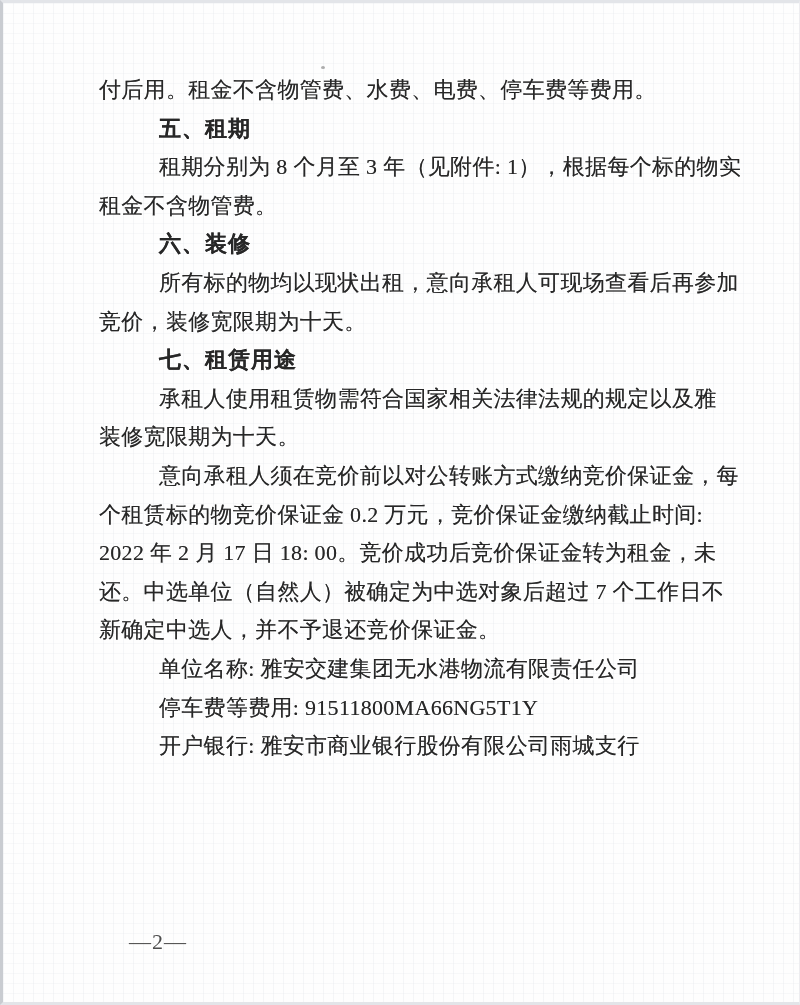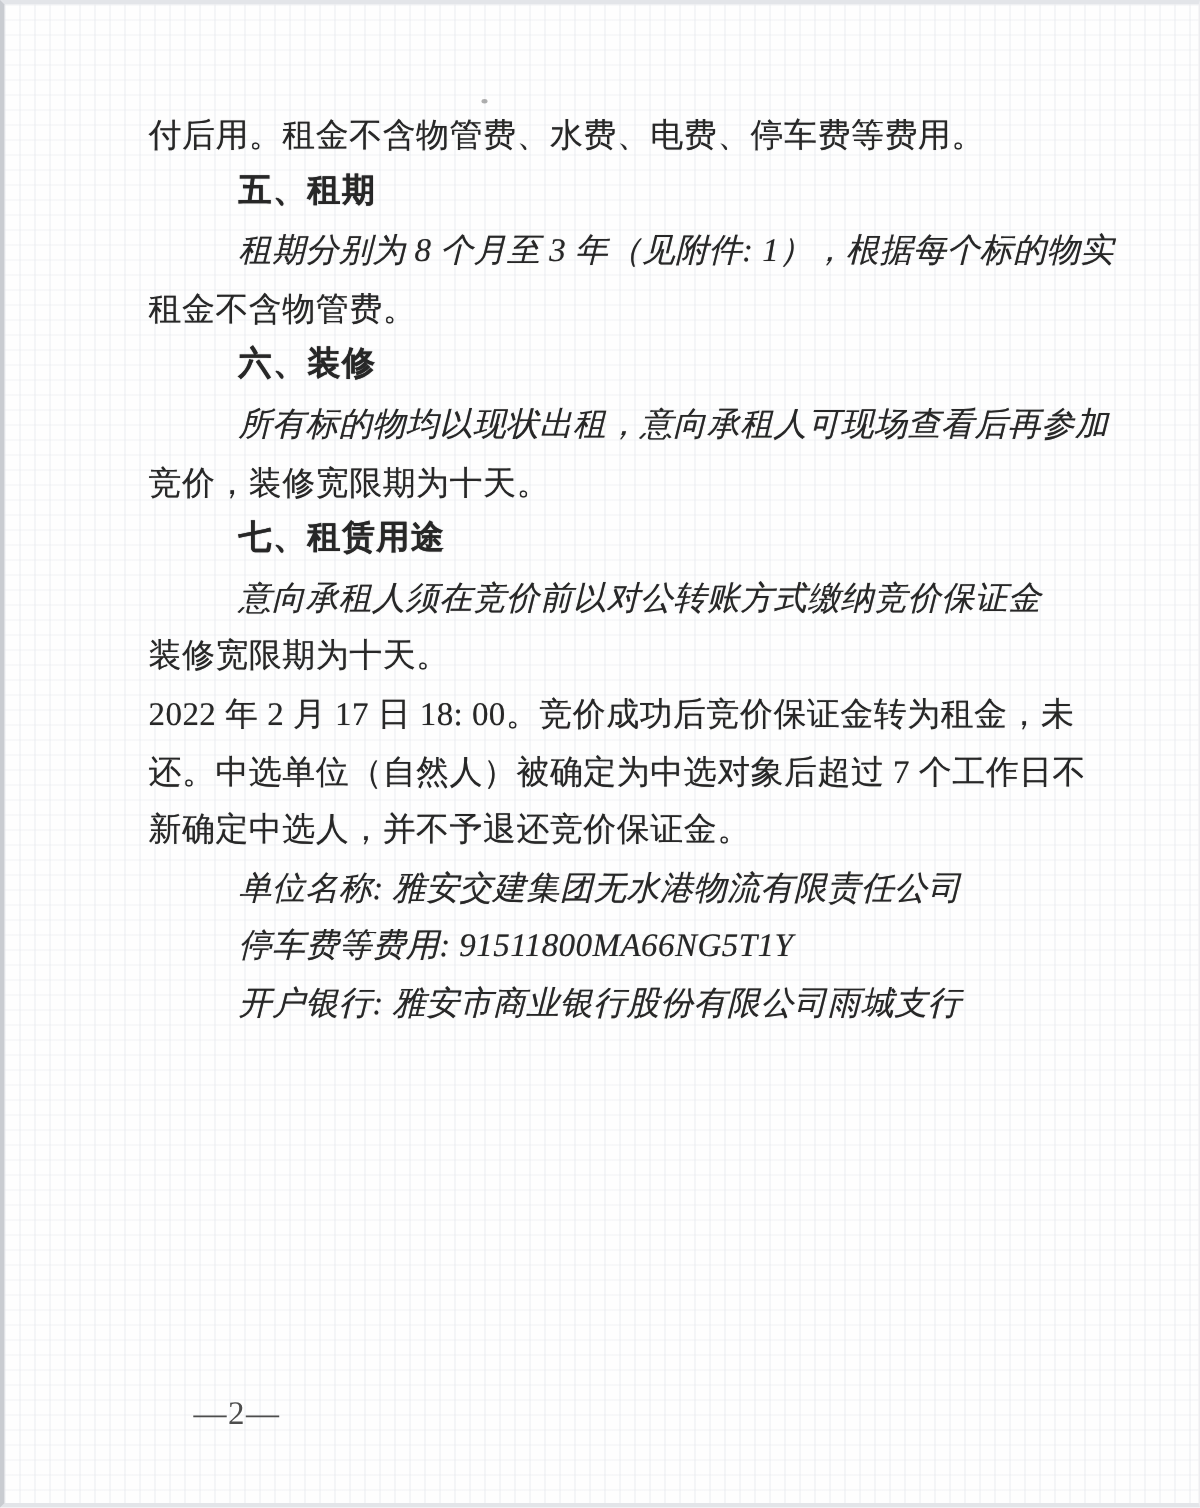--- a/index.html
+++ b/index.html
@@ -39,28 +39,27 @@
     line-height: 38.6px;
     height: 38.6px;
     color: #272727;
     white-space: nowrap;
     letter-spacing: 0.3px;
     text-shadow: 0 0 0.5px rgba(40,40,40,0.55);
   }
   .line.heading {
     font-weight: bold;
     text-indent: 60px;
-    font-family: Liberation Mono, monospace;
+    font-family: Liberation Sans, sans-serif;
     letter-spacing: 1px;
     text-shadow: 0 0 0.6px rgba(20,20,20,0.8);
   }
   .line.body-indent,
   .line.info {
     text-indent: 60px;
-    font-style: italic;
   }
   .page-number {
     position: absolute;
     left: 126px;
     top: 925px;
     font-size: 22px;
     line-height: 28px;
     color: #4d4d4d;
     letter-spacing: 1px;
   }
@@ -81,22 +80,24 @@
   <div class="speck"></div>
   <div class="doc-lines" id="doc-lines">
       <div class="line body">付后用。租金不含物管费、水费、电费、停车费等费用。</div>
       <div class="line heading">五、租期</div>
       <div class="line body-indent">租期分别为 8 个月至 3 年（见附件: 1），根据每个标的物实</div>
       <div class="line body">租金不含物管费。</div>
       <div class="line heading">六、装修</div>
       <div class="line body-indent">所有标的物均以现状出租，意向承租人可现场查看后再参加</div>
       <div class="line body">竞价，装修宽限期为十天。</div>
       <div class="line heading">七、租赁用途</div>
-      <div class="line body-indent">意向承租人须在竞价前以对公转账方式缴纳竞价保证金</div>
+      <div class="line body-indent">承租人使用租赁物需符合国家相关法律法规的规定以及雅</div>
       <div class="line body">装修宽限期为十天。</div>
+      <div class="line body-indent">意向承租人须在竞价前以对公转账方式缴纳竞价保证金，每</div>
+      <div class="line body">个租赁标的物竞价保证金 0.2 万元，竞价保证金缴纳截止时间:</div>
       <div class="line body">2022 年 2 月 17 日 18: 00。竞价成功后竞价保证金转为租金，未</div>
       <div class="line body">还。中选单位（自然人）被确定为中选对象后超过 7 个工作日不</div>
       <div class="line body">新确定中选人，并不予退还竞价保证金。</div>
       <div class="line info">单位名称: 雅安交建集团无水港物流有限责任公司</div>
       <div class="line info">停车费等费用: 91511800MA66NG5T1Y</div>
       <div class="line info">开户银行: 雅安市商业银行股份有限公司雨城支行</div>
     </div>
   <div class="page-number">—2—</div>
 </div>
 

